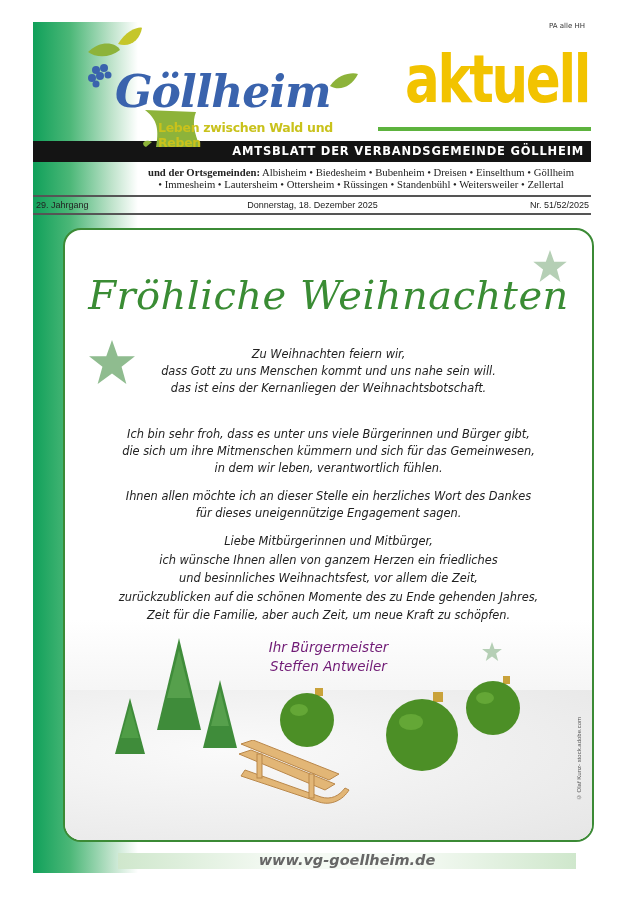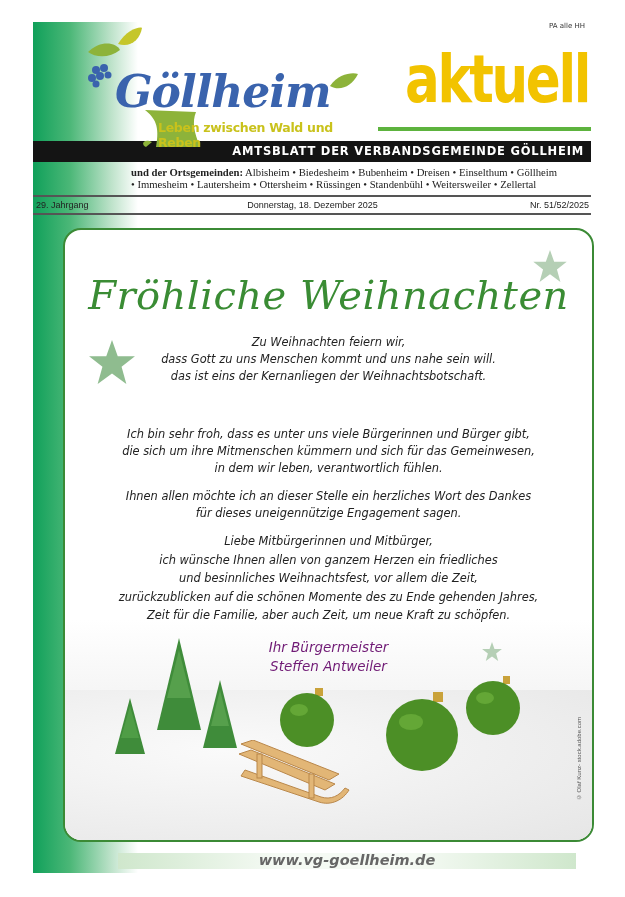--- a/index.html
+++ b/index.html
@@ -16,21 +16,21 @@
   .logo-goell { position:absolute; left:55px; top:44px; font-family:"DejaVu Serif", serif; font-style:italic; font-weight:bold; font-size:44px; color:#3a63ad; letter-spacing:-1px; }
   .logo-tag { position:absolute; left:98px; top:98px; font-family:"DejaVu Sans", sans-serif; font-weight:bold; font-size:12.5px; color:#c9c21c; letter-spacing:-0.3px; }
   .logo svg { position:absolute; left:0; top:0; }
 
   .aktuell { position:absolute; left:405px; top:40px; font-family:"DejaVu Sans", sans-serif; font-weight:bold; font-size:66px; color:#f2c300; letter-spacing:-3px; line-height:80px; transform:scaleX(0.78); transform-origin:left top; z-index:3; }
   .aktuell-line { position:absolute; left:378px; top:127px; width:213px; height:4px; background:#5db33e; z-index:3; }
 
   .amts-bar { position:absolute; left:33px; top:141px; width:558px; height:21px; background:#141414; z-index:2; }
   .amts-bar span { position:absolute; right:7px; top:3px; color:#fff; font-family:"DejaVu Sans", sans-serif; font-weight:bold; font-size:11.5px; letter-spacing:0.8px;margin-left:8px; }
 
-  .orts { position:absolute; left:131px; top:166px; width:460px; text-align:left; font-family:"Liberation Serif", serif; font-size:10.7px; line-height:12px; color:#222; z-index:3; }
+  .orts { position:absolute; left:131px; top:166px; width:460px; text-align:center; font-family:"Liberation Serif", serif; font-size:10.7px; line-height:12px; color:#222; z-index:3; }
   .orts b { font-weight:bold; }
 
   .hr { position:absolute; left:33px; width:558px; height:1.5px; background:#555; z-index:3; }
   .info-row { position:absolute; left:36px; top:200px; width:553px; font-size:9px; color:#222; z-index:3; }
   .info-row .l { position:absolute; left:0; }
   .info-row .c { position:absolute; left:0; width:100%; text-align:center; }
   .info-row .r { position:absolute; right:0; }
 
   
   .card { position:absolute; left:63px; top:228px; width:527px; height:610px; border:2px solid #3b8a35; border-radius:18px; background:#fff; z-index:3; overflow:hidden; }
@@ -109,21 +109,21 @@
     </svg>
   <svg style="position:absolute;left:24px;top:110px" width="46" height="44" viewBox="0 0 24 23">
       <polygon points="12,0 15,8.5 24,8.5 17,14 19.5,23 12,17.5 4.5,23 7,14 0,8.5 9,8.5" fill="#8fbc8f"></polygon>
     </svg>
   <svg style="position:absolute;left:417px;top:412px" width="20" height="19" viewBox="0 0 24 23">
       <polygon points="12,0 15,8.5 24,8.5 17,14 19.5,23 12,17.5 4.5,23 7,14 0,8.5 9,8.5" fill="#b5cfb5"></polygon>
     </svg>
 
   <div class="title">Fröhliche Weihnachten</div>
 
-  <div class="msg" style="top:104px">
+  <div class="msg" style="top:116px">
     <div>Zu Weihnachten feiern wir,</div>
     <div>dass Gott zu uns Menschen kommt und uns nahe sein will.</div>
     <div>das ist eins der Kernanliegen der Weihnachtsbotschaft.</div>
   </div>
   <div class="msg" style="top:196px">
     <div>Ich bin sehr froh, dass es unter uns viele Bürgerinnen und Bürger gibt,</div>
     <div>die sich um ihre Mitmenschen kümmern und sich für das Gemeinwesen,</div>
     <div>in dem wir leben, verantwortlich fühlen.</div>
   </div>
   <div class="msg" style="top:258px">

